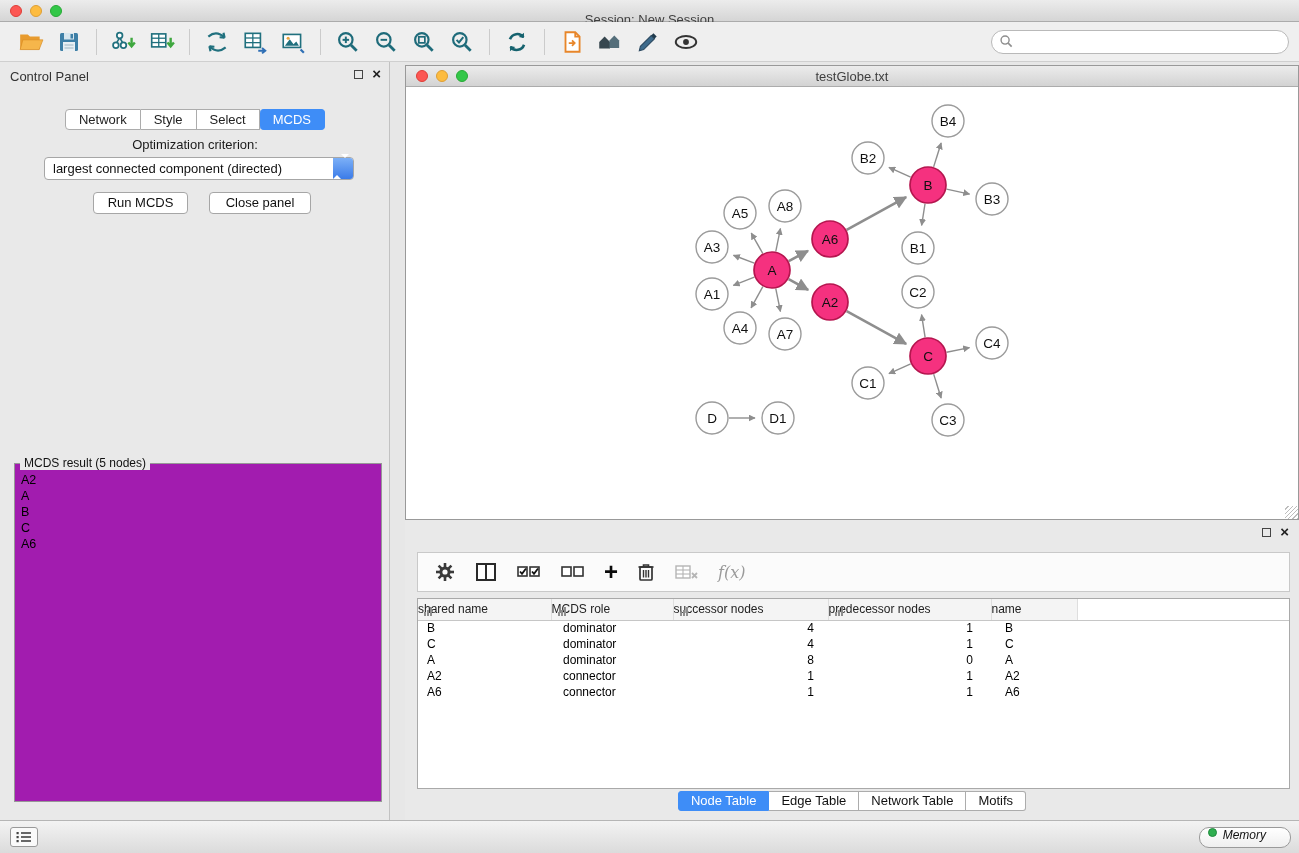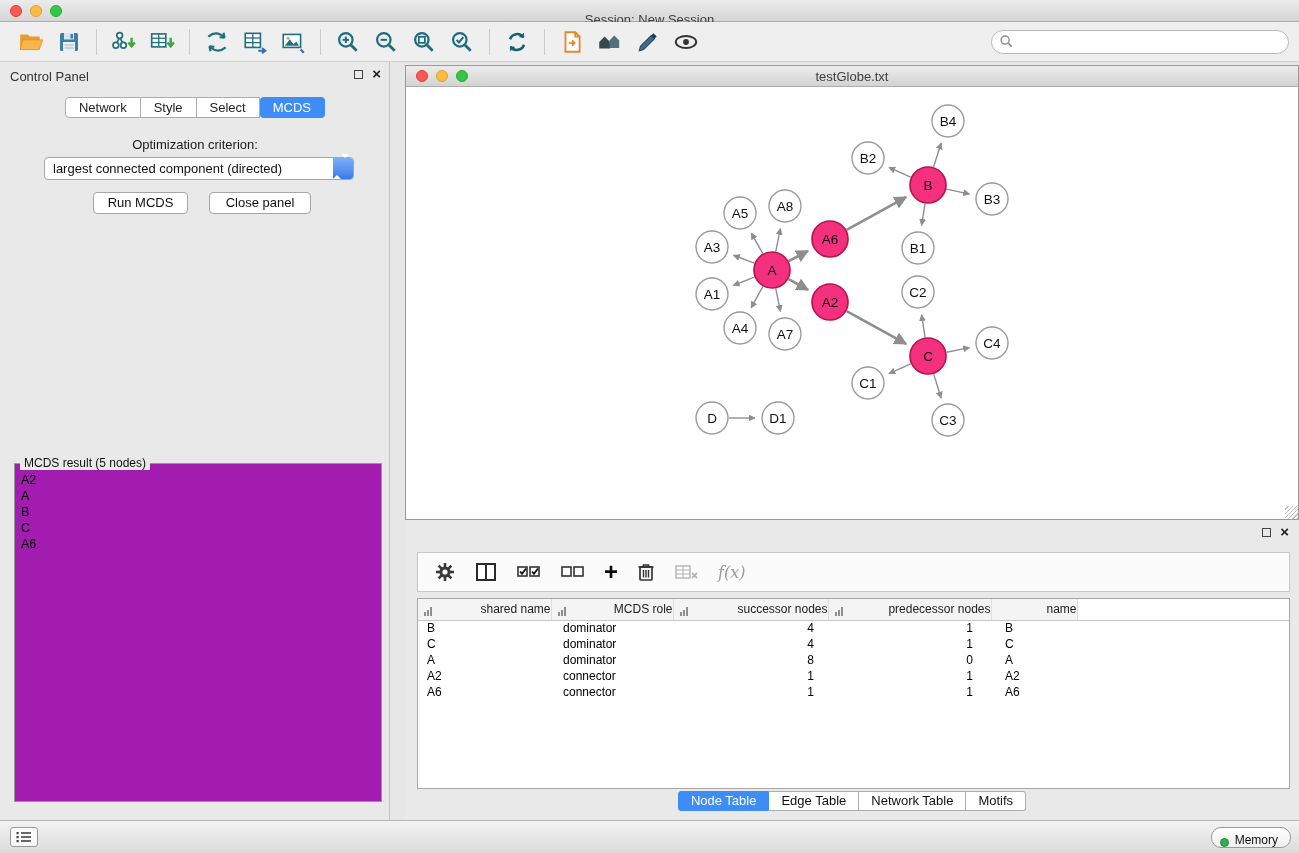--- a/index.html
+++ b/index.html
@@ -32,21 +32,21 @@
   #control-panel { position:absolute; left:0; top:62px; width:390px; height:758px;
     background:#E9E9E9; border-right:1px solid #C2C2C2; }
   .panel-head { position:relative; height:28px; }
   .panel-head .ph-title { position:absolute; left:10px; top:7px; font-size:13px; color:#333; }
   .win-btns { position:absolute; right:8px; top:6px; display:flex; gap:9px; align-items:center; }
   .wb-sq { width:9px; height:9px; border:1.5px solid #444; display:inline-block; }
   .wb-x  { font-size:15px; font-weight:bold; color:#222; line-height:12px; }
 
   #cp-tabs { position:absolute; left:0; top:35px; width:390px; display:flex; justify-content:center; }
   .cp-tab { height:21px; line-height:19px; padding:0 13px; background:#fff;
-    border:1px solid #ACACAC; border-left:none; font-size:13px; color:#222; }
+    border:1px solid #ACACAC; border-left:none; font-size:13px; color:#222;margin-top:12px; }
   .cp-tab:first-child { border-left:1px solid #ACACAC; border-radius:4px 0 0 4px; }
   .cp-tab:last-child { border-radius:0 4px 4px 0; }
   .cp-tab.active { background:#3E8DF7; border-color:#3E8DF7; color:#fff; border-radius:4px; }
 
   #opt-label { position:absolute; left:0; top:75px; width:390px; text-align:center;
     font-size:13px; color:#1A1A1A; }
   #cp-dropdown { position:absolute; left:44px; top:95px; width:310px; height:23px;
     background:#fff; border:1px solid #A6A6A6; border-radius:4px; }
   #cp-dropdown .dd-text { position:absolute; left:8px; top:3px; font-size:13px; color:#111; }
   .dd-stepper { position:absolute; right:0; top:0; width:20px; height:21px;
@@ -90,21 +90,21 @@
     gap:18px; padding-left:16px; }
   .tp-icon { display:flex; align-items:center; justify-content:center; }
   #fx-label { font-family:"DejaVu Serif",serif; font-style:italic; font-size:16px; color:#9A9A9A; }
   #plus-label { font-size:24px; font-weight:bold; color:#0A0A0A; line-height:20px; }
 
   #tp-tablebox { position:absolute; left:12px; top:78px; width:873px; height:191px;
     background:#fff; border:1px solid #A9A9A9; overflow:hidden; }
   table { table-layout:fixed; width:100%; border-collapse:collapse; }
   th { background:#F4F4F4; border-right:1px solid #DEDEDE; border-bottom:1px solid #C6C6C6;
     font-weight:normal; font-size:12px; color:#222; height:21px; position:relative;
-    text-align:right; }
+    text-align:left; }
   th .sorticon { position:absolute; left:6px; top:6px; }
   th.wf { background:#fff; border-right:none; }
   .w0{width:133px}.w1{width:122px}.w2{width:155px}.w3{width:163px}.w4{width:86px}
   td { height:16px; font-size:12px; color:#000; white-space:nowrap; overflow:hidden; }
   td.c0{padding-left:9px}
   td.c1{padding-left:12px}
   td.c2{text-align:right;padding-right:14px}
   td.c3{text-align:right;padding-right:18px}
   td.c4{padding-left:14px}
 
@@ -116,23 +116,23 @@
   .tp-tab.active { background:#3E8DF7; border-color:#3E8DF7; color:#fff; }
   #tp-head-btns { position:absolute; right:10px; top:6px; display:flex; gap:9px; align-items:center; }
   #tp-title { position:absolute; left:12px; top:6px; font-size:13px; color:#333;margin-top:44px; }
 
   
   #status-bar { position:absolute; left:0; top:820px; width:1299px; height:33px;
     background:linear-gradient(#F3F3F3,#DBDBDB); border-top:1px solid #B5B5B5; }
   #list-btn { position:absolute; left:10px; top:6px; width:28px; height:20px;
     background:#FAFAFA; border:1px solid #999; border-radius:3px;
     display:flex; align-items:center; justify-content:center; }
-  #memory-btn { position:absolute; right:8px; top:6px; height:21px; padding:0 12px 0 8px;
+  #memory-btn { position:absolute; right:8px; top:6px; height:21px; padding:0 24px 0 8px;
     background:linear-gradient(#FFF,#EFEFEF); border:1px solid #9A9A9A; border-radius:10px;
-    display:flex; align-items:flex-end; gap:6px; font-size:12px; color:#111; }
+    display:flex; align-items:flex-start; gap:6px; font-size:12px; color:#111;font-style:italic; }
   #memory-dot { width:9px; height:9px; border-radius:50%; background:#2FAE50; border:1px solid #1F8A3C; }
 </style>
 </head>
 <body>
 
 <div id="titlebar">
   <span class="tl tl-red"></span>
   <span class="tl tl-yel"></span>
   <span class="tl tl-grn"></span>
   <div class="bar-title">Session: New Session</div>

